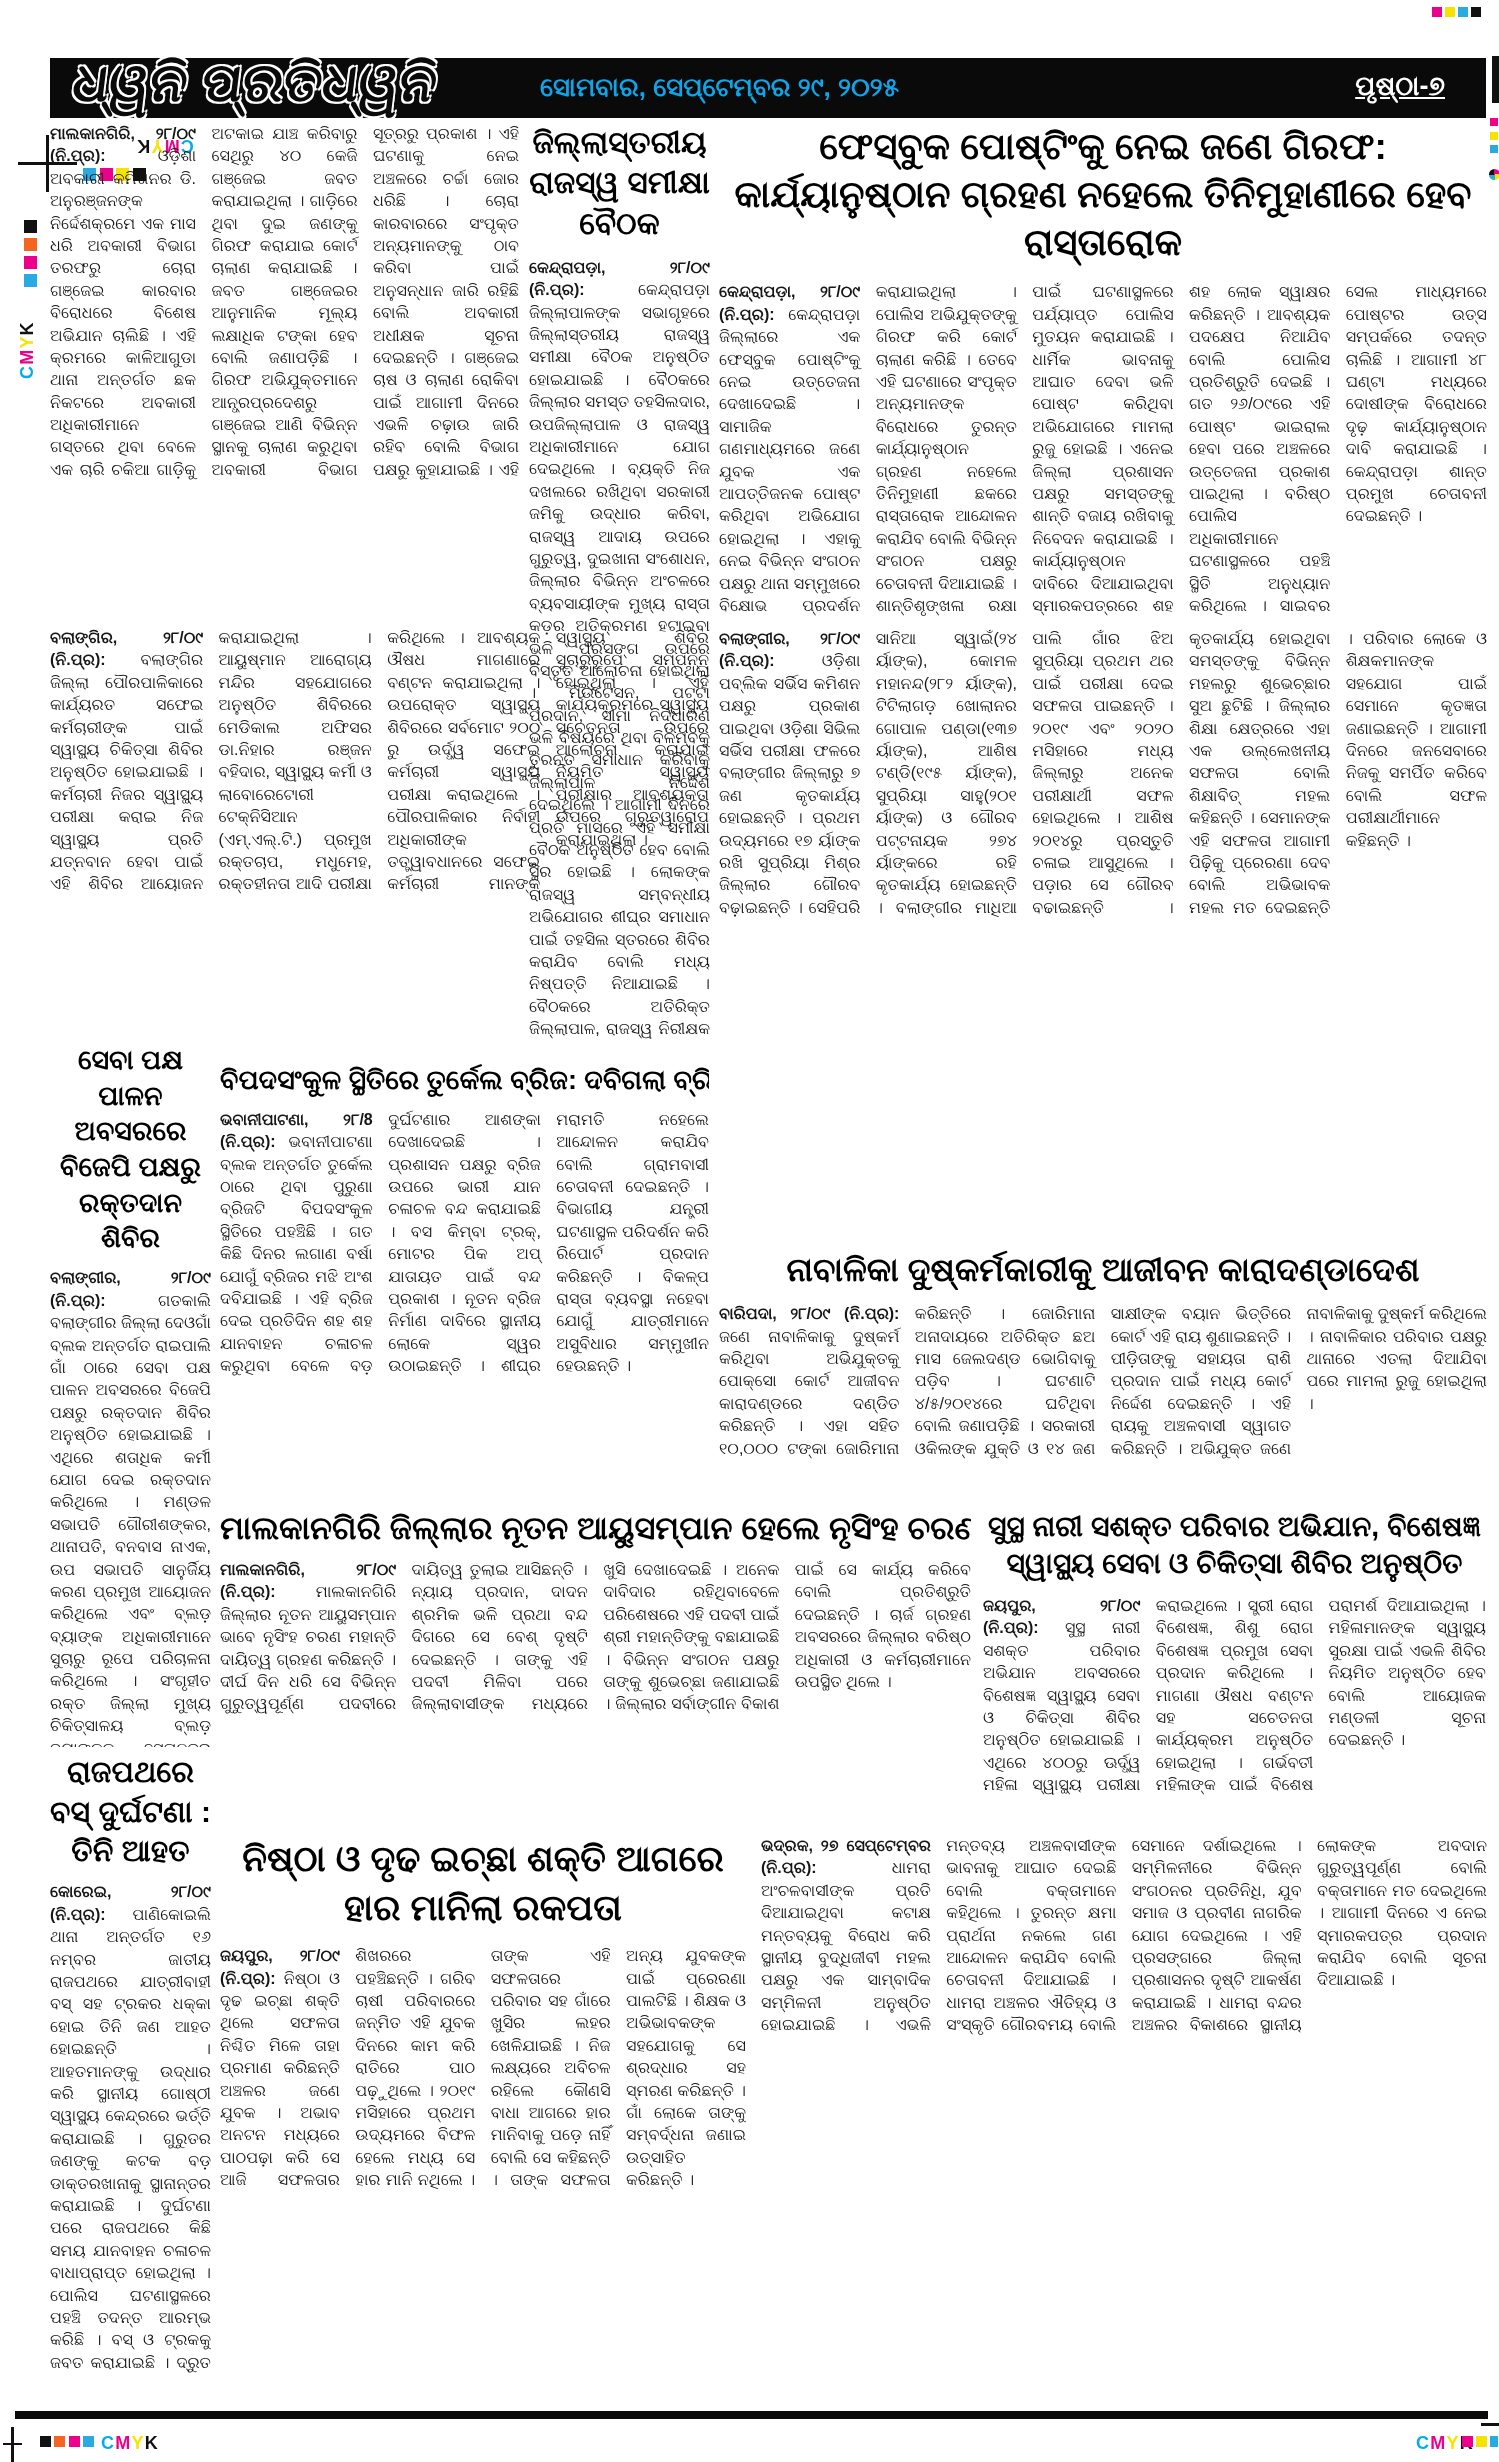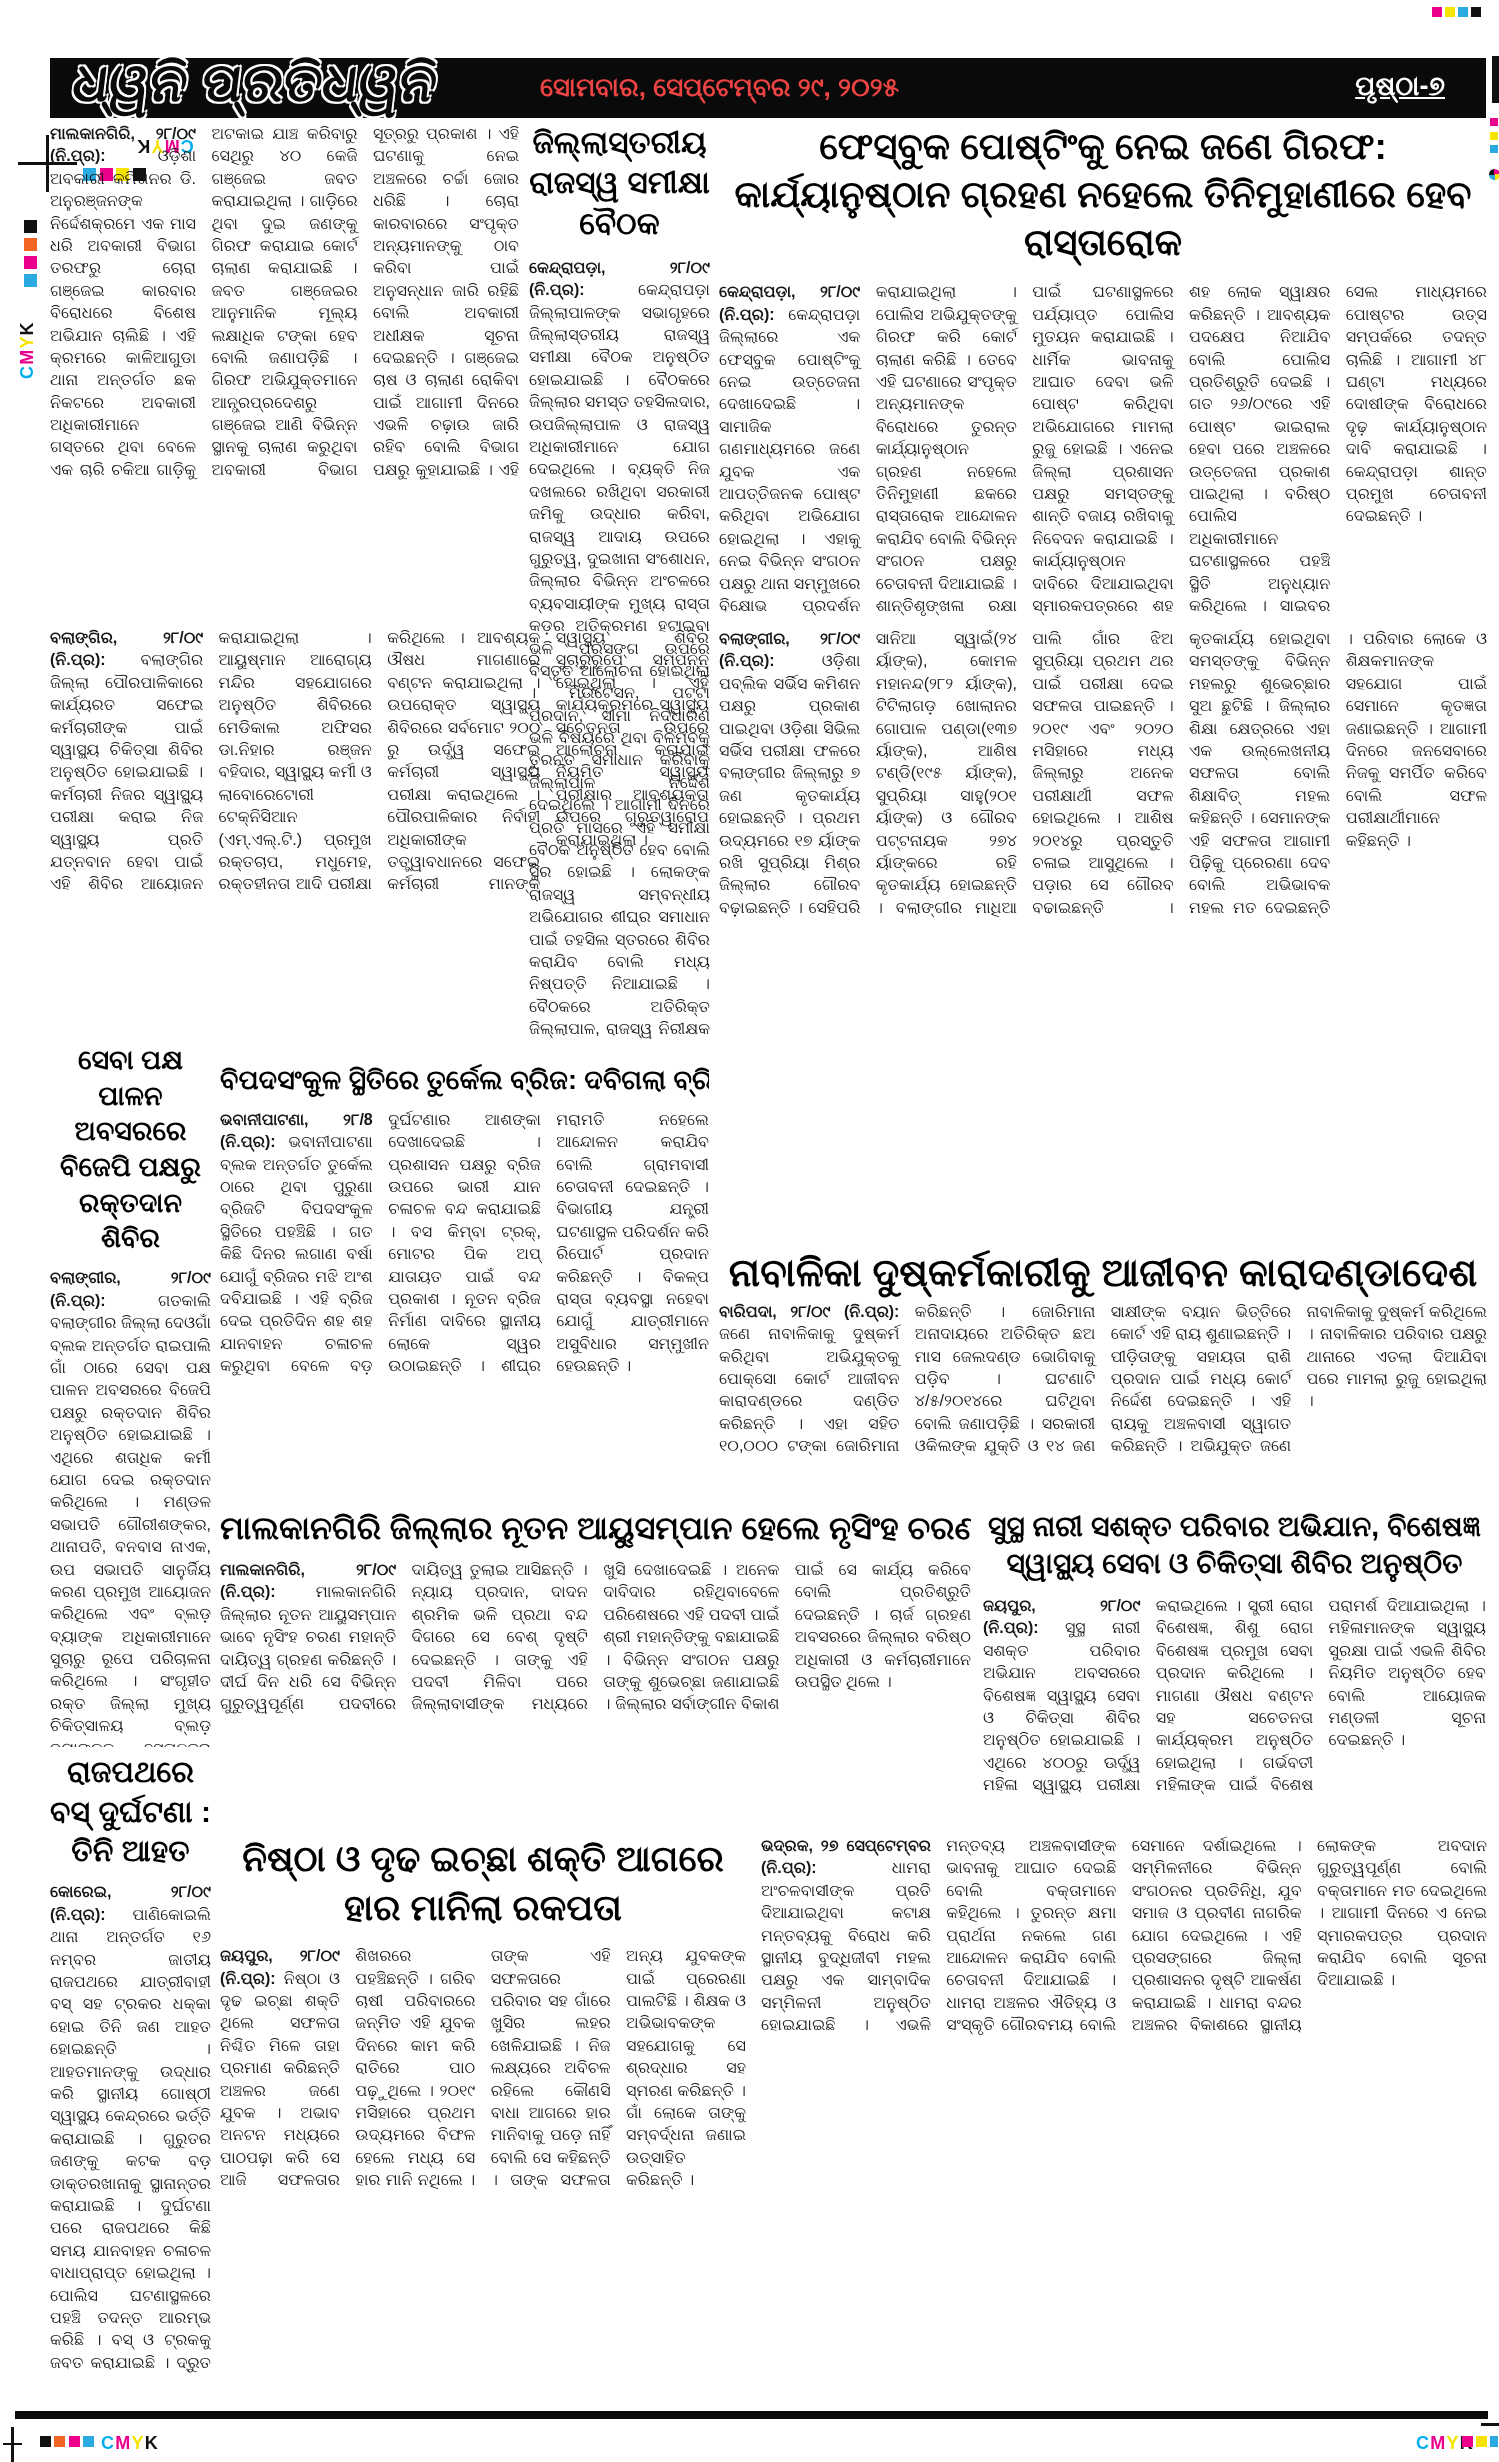--- a/index.html
+++ b/index.html
@@ -16,21 +16,21 @@
   .lc { color:#00adef; } .lm { color:#ec008c; } .ly { color:#f5e400; } .lk { color:#111; }
   .flip { transform:rotate(180deg); }
   .vert { transform:rotate(-90deg); transform-origin:left top; }
   
   #headerbar { position:absolute; left:50px; top:58px; width:1436px; height:60px; background:#0a0a0a; }
   #masthead {
     position:absolute; left:22.5px; top:-7.1px; font-size:54px; font-weight:bold;
     color:#0a0a0a; transform:skewX(-7deg); white-space:nowrap;
     text-shadow:-1.8px -1.8px 0 #fff, 1.8px -1.8px 0 #fff, -1.8px 1.8px 0 #fff, 1.8px 1.8px 0 #fff, 0 0 1.2px #fff;
   }
-  #dateline-bar { position:absolute; left:468px; top:14.2px; width:403px; text-align:center; color:#ef4444; font-size:26px; font-weight:bold; }
+  #dateline-bar { position:absolute; left:468px; top:14.2px; width:403px; text-align:center; color:#0ea5e9; font-size:26px; font-weight:bold; }
   #pagenum { position:absolute; right:41px; top:13px; color:#fff; font-size:27px; font-weight:bold;text-decoration:underline; }
   
   .article { position:absolute; overflow:hidden; }
   .hl { font-weight:bold; color:#000; text-align:center; }
   .body { text-align:justify; font-size:16px; line-height:1.40; color:#161616; overflow:hidden; }
   .body .dl { font-weight:bold; }
   .c1 { column-count:1; } .c3 { column-count:3; column-gap:15.4px; }
   .c4 { column-count:4; column-gap:15.4px; } .c5 { column-count:5; column-gap:15.4px; }
   .nowrap { white-space:nowrap; overflow:hidden; }
   #rule-bottom { position:absolute; left:15px; top:2411px; width:1473px; height:7.7px; background:#0a0a0a; }
@@ -127,21 +127,21 @@
 
   <div class="article" style="left:220px; top:1063px; width:489px; height:430px;">
     <h2 class="hl nowrap" style="font-size:27px; line-height:1.3; margin-bottom:10.7px;">ବିପଦସଂକୁଳ ସ୍ଥିତିରେ ତୁର୍କେଲ ବ୍ରିଜ: ଦବିଗଲା ବ୍ରିଜ</h2>
     <div class="body c3" style="height:373px;">
       <b class="dl">ଭବାନୀପାଟଣା, ୨୮/8 (ନି.ପ୍ର):</b>
       <span>ଭବାନୀପାଟଣା ବ୍ଲକ ଅନ୍ତର୍ଗତ ତୁର୍କେଲ ଠାରେ ଥିବା ପୁରୁଣା ବ୍ରିଜଟି ବିପଦସଂକୁଳ ସ୍ଥିତିରେ ପହଞ୍ଚିଛି । ଗତ କିଛି ଦିନର ଲଗାଣ ବର୍ଷା ଯୋଗୁଁ ବ୍ରିଜର ମଝି ଅଂଶ ଦବିଯାଇଛି । ଏହି ବ୍ରିଜ ଦେଇ ପ୍ରତିଦିନ ଶହ ଶହ ଯାନବାହନ ଚଳାଚଳ କରୁଥିବା ବେଳେ ବଡ଼ ଦୁର୍ଘଟଣାର ଆଶଙ୍କା ଦେଖାଦେଇଛି । ପ୍ରଶାସନ ପକ୍ଷରୁ ବ୍ରିଜ ଉପରେ ଭାରୀ ଯାନ ଚଳାଚଳ ବନ୍ଦ କରାଯାଇଛି । ବସ କିମ୍ବା ଟ୍ରକ୍, ମୋଟର ପିକ ଅପ୍ ଯାତାୟତ ପାଇଁ ବନ୍ଦ ପ୍ରକାଶ । ନୂତନ ବ୍ରିଜ ନିର୍ମାଣ ଦାବିରେ ସ୍ଥାନୀୟ ଲୋକେ ସ୍ୱର ଉଠାଇଛନ୍ତି । ଶୀଘ୍ର ମରାମତି ନହେଲେ ଆନ୍ଦୋଳନ କରାଯିବ ବୋଲି ଗ୍ରାମବାସୀ ଚେତାବନୀ ଦେଇଛନ୍ତି । ବିଭାଗୀୟ ଯନ୍ତ୍ରୀ ଘଟଣାସ୍ଥଳ ପରିଦର୍ଶନ କରି ରିପୋର୍ଟ ପ୍ରଦାନ କରିଛନ୍ତି । ବିକଳ୍ପ ରାସ୍ତା ବ୍ୟବସ୍ଥା ନହେବା ଯୋଗୁଁ ଯାତ୍ରୀମାନେ ଅସୁବିଧାର ସମ୍ମୁଖୀନ ହେଉଛନ୍ତି ।</span>
     </div>
   </div>
 
   <div class="article" style="left:719px; top:1249px; width:768px; height:250px;">
-    <h2 class="hl nowrap" style="font-size:39px; line-height:1.25; margin-bottom:3px;">ନାବାଳିକା ଦୁଷ୍କର୍ମକାରୀକୁ ଆଜୀବନ କାରାଦଣ୍ଡାଦେଶ</h2>
+    <h2 class="hl nowrap" style="font-size:33px; line-height:1.25; margin-bottom:13px;">ନାବାଳିକା ଦୁଷ୍କର୍ମକାରୀକୁ ଆଜୀବନ କାରାଦଣ୍ଡାଦେଶ</h2>
     <div class="body c4" style="height:178px;">
       <b class="dl">ବାରିପଦା, ୨୮/୦୯ (ନି.ପ୍ର):</b>
       <span>ଜଣେ ନାବାଳିକାକୁ ଦୁଷ୍କର୍ମ କରିଥିବା ଅଭିଯୁକ୍ତକୁ ପୋକ୍ସୋ କୋର୍ଟ ଆଜୀବନ କାରାଦଣ୍ଡରେ ଦଣ୍ଡିତ କରିଛନ୍ତି । ଏହା ସହିତ ୧୦,୦୦୦ ଟଙ୍କା ଜୋରିମାନା କରିଛନ୍ତି । ଜୋରିମାନା ଅନାଦାୟରେ ଅତିରିକ୍ତ ଛଅ ମାସ ଜେଲଦଣ୍ଡ ଭୋଗିବାକୁ ପଡ଼ିବ । ଘଟଣାଟି ୪/୫/୨୦୧୪ରେ ଘଟିଥିବା ବୋଲି ଜଣାପଡ଼ିଛି । ସରକାରୀ ଓକିଲଙ୍କ ଯୁକ୍ତି ଓ ୧୪ ଜଣ ସାକ୍ଷୀଙ୍କ ବୟାନ ଭିତ୍ତିରେ କୋର୍ଟ ଏହି ରାୟ ଶୁଣାଇଛନ୍ତି । ପୀଡ଼ିତାଙ୍କୁ ସହାୟତା ରାଶି ପ୍ରଦାନ ପାଇଁ ମଧ୍ୟ କୋର୍ଟ ନିର୍ଦ୍ଦେଶ ଦେଇଛନ୍ତି । ଏହି ରାୟକୁ ଅଞ୍ଚଳବାସୀ ସ୍ୱାଗତ କରିଛନ୍ତି । ଅଭିଯୁକ୍ତ ଜଣେ ନାବାଳିକାକୁ ଦୁଷ୍କର୍ମ କରିଥିଲେ । ନାବାଳିକାର ପରିବାର ପକ୍ଷରୁ ଥାନାରେ ଏତଲା ଦିଆଯିବା ପରେ ମାମଲା ରୁଜୁ ହୋଇଥିଲା ।</span>
     </div>
   </div>
 
   <div class="article" style="left:220px; top:1508px; width:751px; height:323px;">
     <h2 class="hl nowrap" style="font-size:32px; line-height:1.3; margin-bottom:9.5px;">ମାଲକାନଗିରି ଜିଲ୍ଲାର ନୂତନ ଆୟୁସମ୍ପାନ ହେଲେ ନୃସିଂହ ଚରଣ ମହାନ୍ତି</h2>
     <div class="body c4" style="height:261px;">
       <b class="dl">ମାଲକାନଗିରି, ୨୮/୦୯ (ନି.ପ୍ର):</b>

